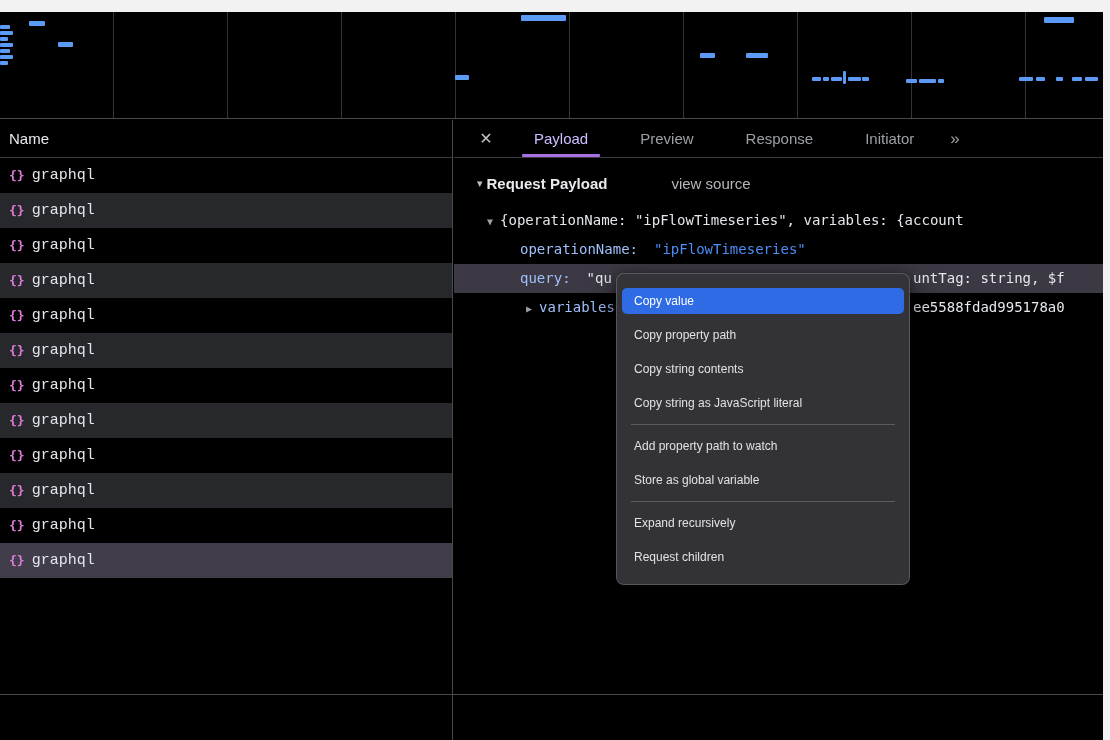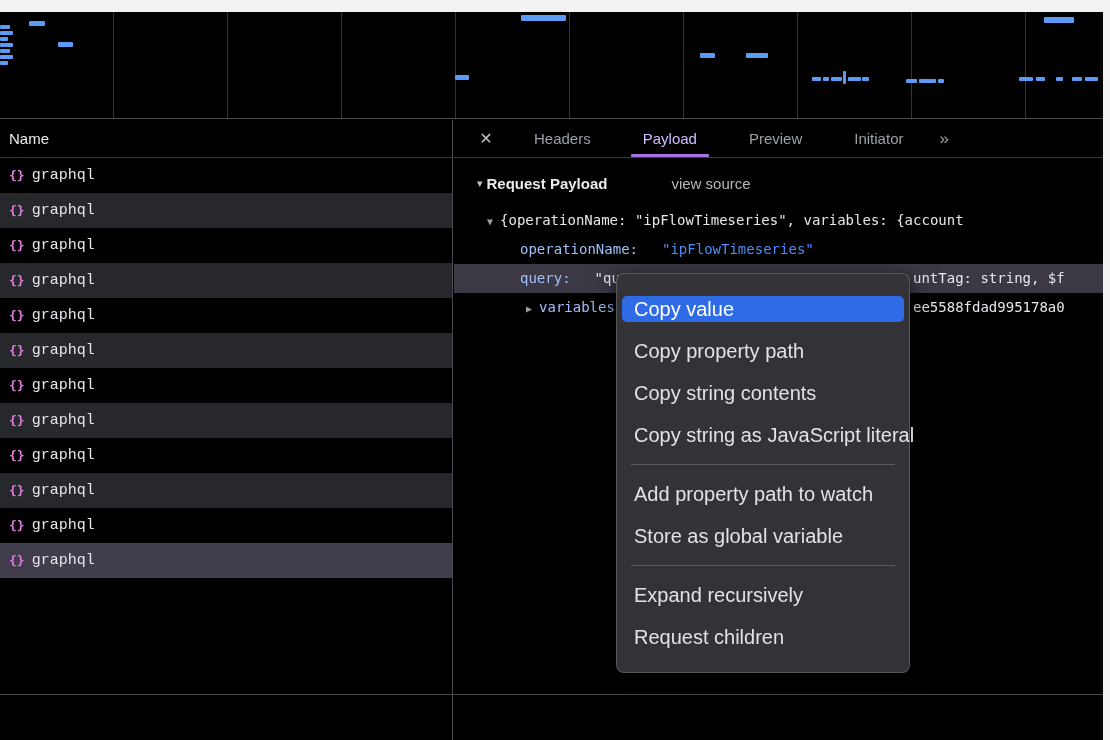--- a/index.html
+++ b/index.html
@@ -64,42 +64,42 @@
     margin-top: 14px;
     font-family: "DejaVu Sans Mono", monospace;
     font-size: 14px; color: #e4e7eb;
   }
   .tree-row { height: 29px; line-height: 29px; white-space: nowrap; overflow: hidden; position: relative; }
   .row1 { padding-left: 33px; }
   .row2, .row3 { padding-left: 66px; }
   .row4 { padding-left: 72px; }
   .tree-row.selected { background: #3c3944; }
   .tr-expander { color: #9aa0a6; font-size: 10px; margin-right: 7px; }
-  .key { color: #9fc0fa; margin-right: 24px; }
+  .key { color: #9fc0fa; margin-right: 16px; }
   .str { color: #4d8ff6; }
   .plain { color: #e4e7eb; }
   .frag-right { position: absolute; left: 459px; top: 0; }
   
   .bottom-divider { position: absolute; left: 0; top: 682px; width: 100%; height: 1px; background: #47494e; z-index: 3; }
   .bottom-strip { position: absolute; left: 0; top: 729px; width: 100%; height: 8px; background: #0a0a0c; z-index: 3; }
   
   .context-menu {
     position: absolute; left: 616px; top: 273px; width: 294px;
     background: rgba(52,52,56,0.98);
     border: 1px solid rgba(130,130,136,0.45);
     border-radius: 8px;
     padding: 6px 0;
     box-shadow: 0 10px 30px rgba(0,0,0,0.55), 0 2px 8px rgba(0,0,0,0.4);
     z-index: 20;
   }
   .menu-item {
     height: 26px; line-height: 26px;
-    margin: 16px 5px; padding: 0 12px;
+    margin: 8px 5px; padding: 0 12px;
     border-radius: 5px;
-    font-size: 20px; color: #e2e2e5;
+    font-size: 12px; color: #e2e2e5;
     white-space: nowrap;
   }
   .menu-item.highlighted { background: #2e6be5; color: #ffffff; }
   .menu-sep { height: 1px; background: #5c5c60; margin: 5px 14px; }
 </style>
 </head>
 <body>
 
 <div class="devtools">
 
@@ -187,23 +187,23 @@
             <span class="json-icon">{}</span>
             <span class="req-label">graphql</span>
           </div>
         </div>
     </div>
 
     <div class="right-panel">
       <div class="tabbar">
         <div class="close-btn">✕</div>
         <div class="tabs">
-            <div class="tab">Headers</div>
             <div class="tab selected">Payload</div>
             <div class="tab">Preview</div>
+            <div class="tab">Response</div>
             <div class="tab">Initiator</div>
           </div>
         <div class="overflow-btn">»</div>
       </div>
 
       <div class="payload">
         <div class="section-line">
           <span class="disclosure">▾</span>
           <span class="section-title">Request Payload</span>
           <span class="view-source">view source</span>

